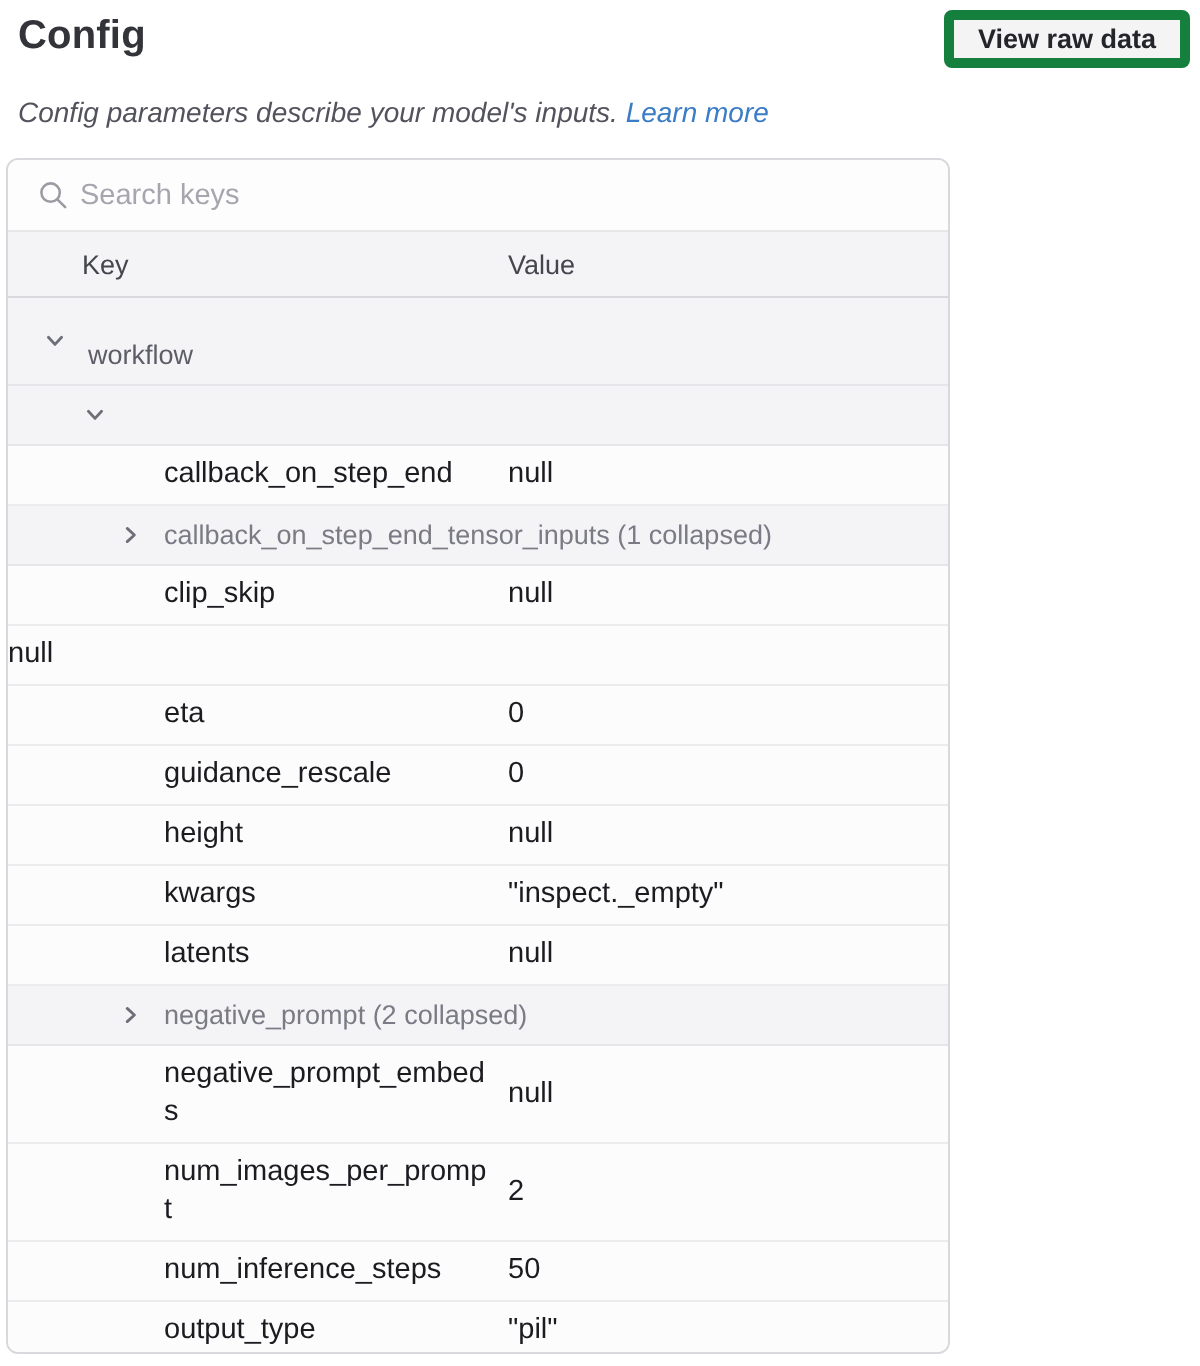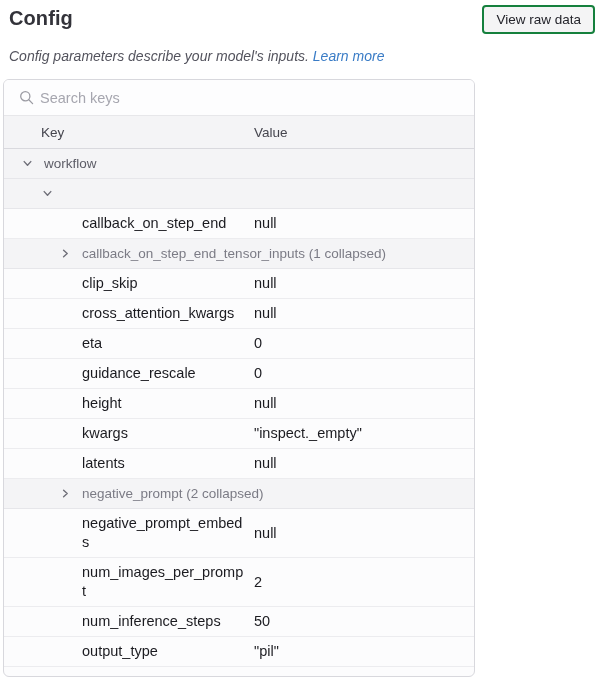--- a/index.html
+++ b/index.html
@@ -18,23 +18,24 @@
     position: absolute; top: 7px; left: 9px;
     font-size: 20px; font-weight: 600; color: #33333a;
     letter-spacing: 0.1px;
   }
   .view-raw-btn {
     position: absolute; top: 5px; right: 5px;
     height: 29px; padding: 0 12px;
     font-family: "Liberation Sans", "DejaVu Sans", sans-serif;
     font-size: 13.5px; color: #24242b;
     background: #f4f4f5;
-    border: 2px solid #15803d;
+    border: 5px solid #15803d;
     border-radius: 4px;
     cursor: pointer;
+    font-weight: bold;
   }
   .subtitle {
     position: absolute; top: 48px; left: 9px; right: 9px;
     font-size: 14px; font-style: italic; color: #53535d;
   }
   .subtitle a {
     color: #3a7cc6; text-decoration: none; 
     cursor: pointer;
   }
 
@@ -100,21 +101,21 @@
     display: inline-flex; align-items: center; justify-content: center;
   }
   .chevron.collapsed svg { transform: rotate(-90deg); }
   .cell-value {
     flex: 1;
     font-size: 14.5px; color: #1b1b20;
     line-height: 19px;
     padding: 5px 8px 5px 0;
   }
   
-  .lvl-0 .key-text { padding-left: 40px; }
+  .lvl-0 .key-text { padding-left: 40px; margin-top: 14px; }
   .lvl-1 .key-text { padding-left: 60px; }
   .lvl-2 .key-text { padding-left: 78px; }
   .lvl-0 .chevron { left: 17px; }
   .lvl-1 .chevron { left: 37px; }
   .lvl-2 .chevron { left: 55px; }
 </style>
 </head>
 <body>
 
 <div class="page">
@@ -182,23 +183,20 @@
           </div>
           <div class="cell-value"></div>
         </div>
         <div class="row leaf">
           <div class="cell-key lvl-2">
             <span class="key-text">clip_skip</span>
           </div>
           <div class="cell-value">null</div>
         </div>
         <div class="row leaf">
-          <div class="cell-key lvl-2">
-            <span class="key-text">cross_attention_kwargs</span>
-          </div>
           <div class="cell-value">null</div>
         </div>
         <div class="row leaf">
           <div class="cell-key lvl-2">
             <span class="key-text">eta</span>
           </div>
           <div class="cell-value">0</div>
         </div>
         <div class="row leaf">
           <div class="cell-key lvl-2">

